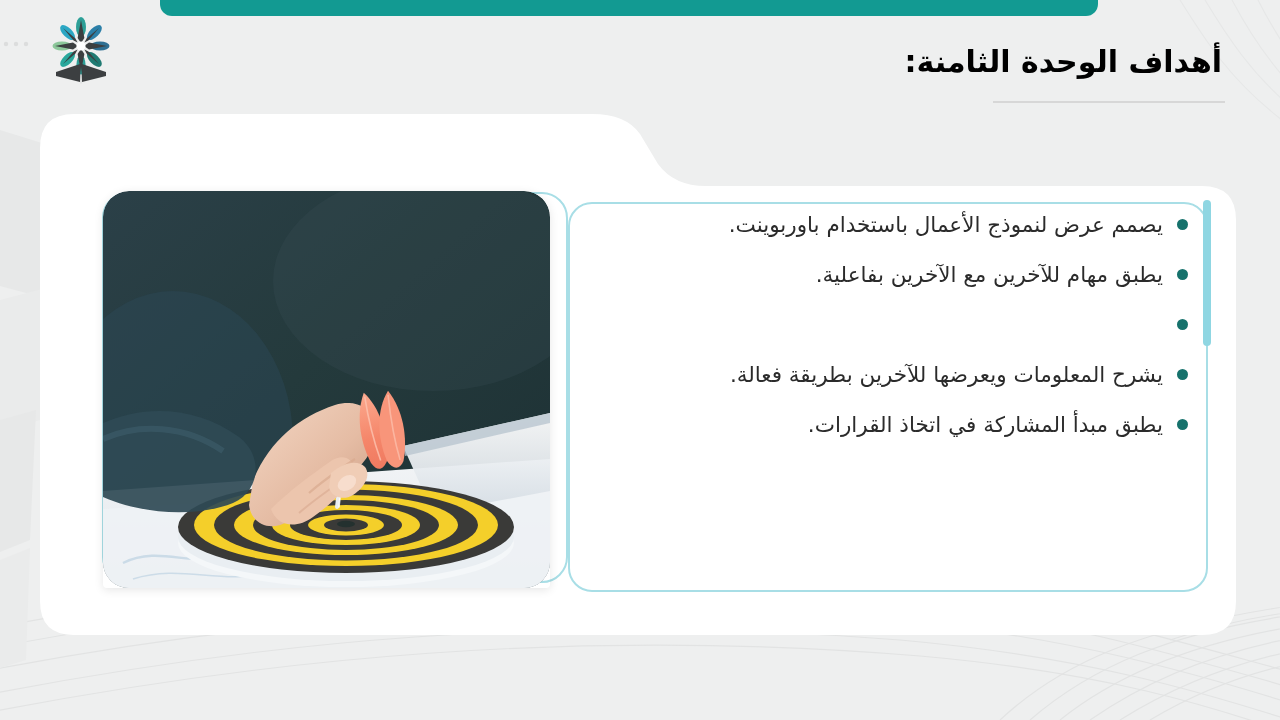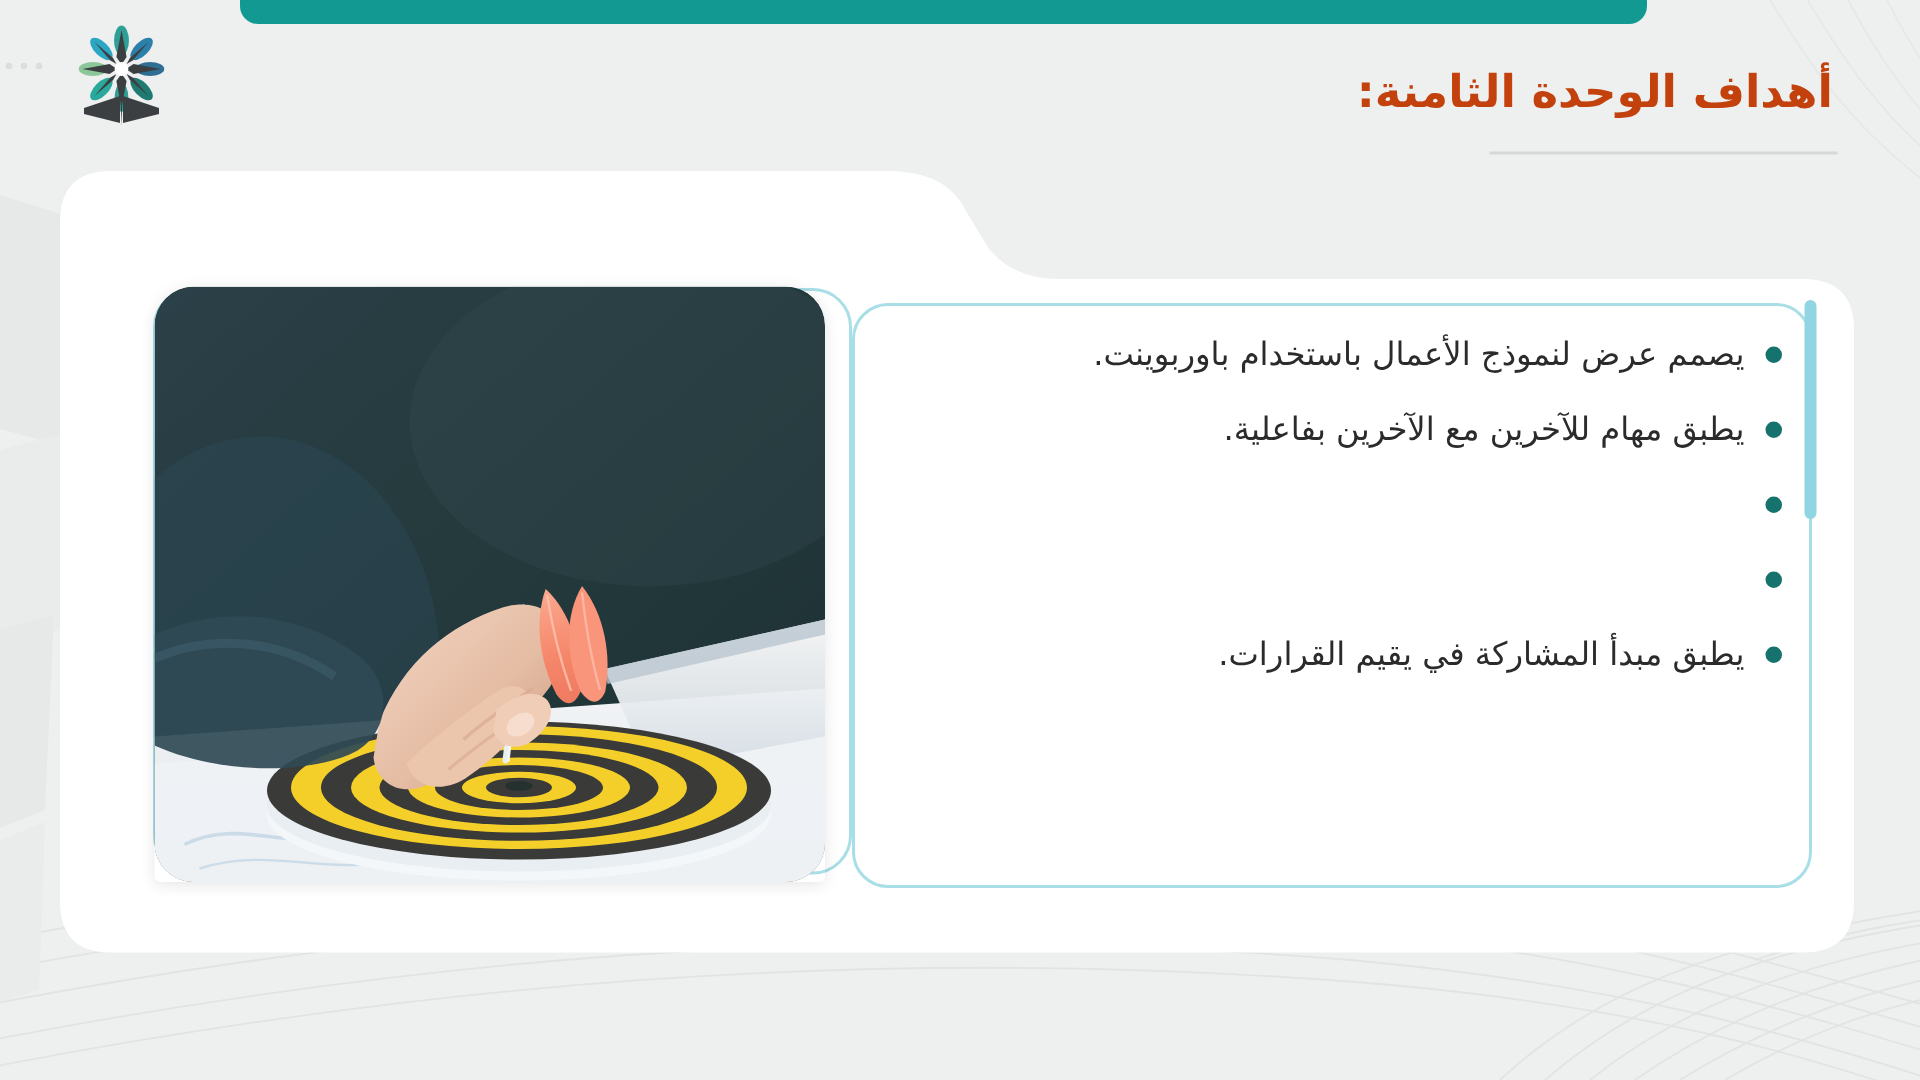--- a/index.html
+++ b/index.html
@@ -57,21 +57,21 @@
     z-index: 7;
   }
 
   
   .title {
     position: absolute;
     right: 58px;
     top: 44px;
     font-size: 30px;
     font-weight: bold;
-    color: #c2410c;
+    color: #000000;
     letter-spacing: 0px;
     direction: rtl;
     text-align: right;
     z-index: 7;
     white-space: nowrap;
   }
   .title-rule {
     position: absolute;
     right: 55px;
     top: 101px;
@@ -141,21 +141,20 @@
   }
 
   
   .bullets {
     position: absolute;
     right: 92px;
     top: 208px;
     width: 600px;
     z-index: 6;
     direction: rtl;
-    margin-top: 12px;
   }
   .bullet-row {
     display: flex;
     flex-direction: row;
     align-items: center;
     justify-content: flex-start;
     height: 33px;
     margin-bottom: 17px;
   }
   .bullet-dot {
@@ -380,18 +379,19 @@
   </div>
   <div class="bullet-row">
     <span class="bullet-dot"></span>
     <span class="bullet-text">يطبق مهام للآخرين مع الآخرين بفاعلية.</span>
   </div>
   <div class="bullet-row">
     <span class="bullet-dot"></span>
   </div>
   <div class="bullet-row">
     <span class="bullet-dot"></span>
-  </div>
-  <div class="bullet-row">
-    <span class="bullet-dot"></span>
-    <span class="bullet-text">يطبق مبدأ المشاركة في يقيم القرارات.</span>
+    <span class="bullet-text">يشرح المعلومات ويعرضها للآخرين بطريقة فعالة.</span>
+  </div>
+  <div class="bullet-row">
+    <span class="bullet-dot"></span>
+    <span class="bullet-text">يطبق مبدأ المشاركة في اتخاذ القرارات.</span>
   </div>
 </div>
 
 </body></html>

